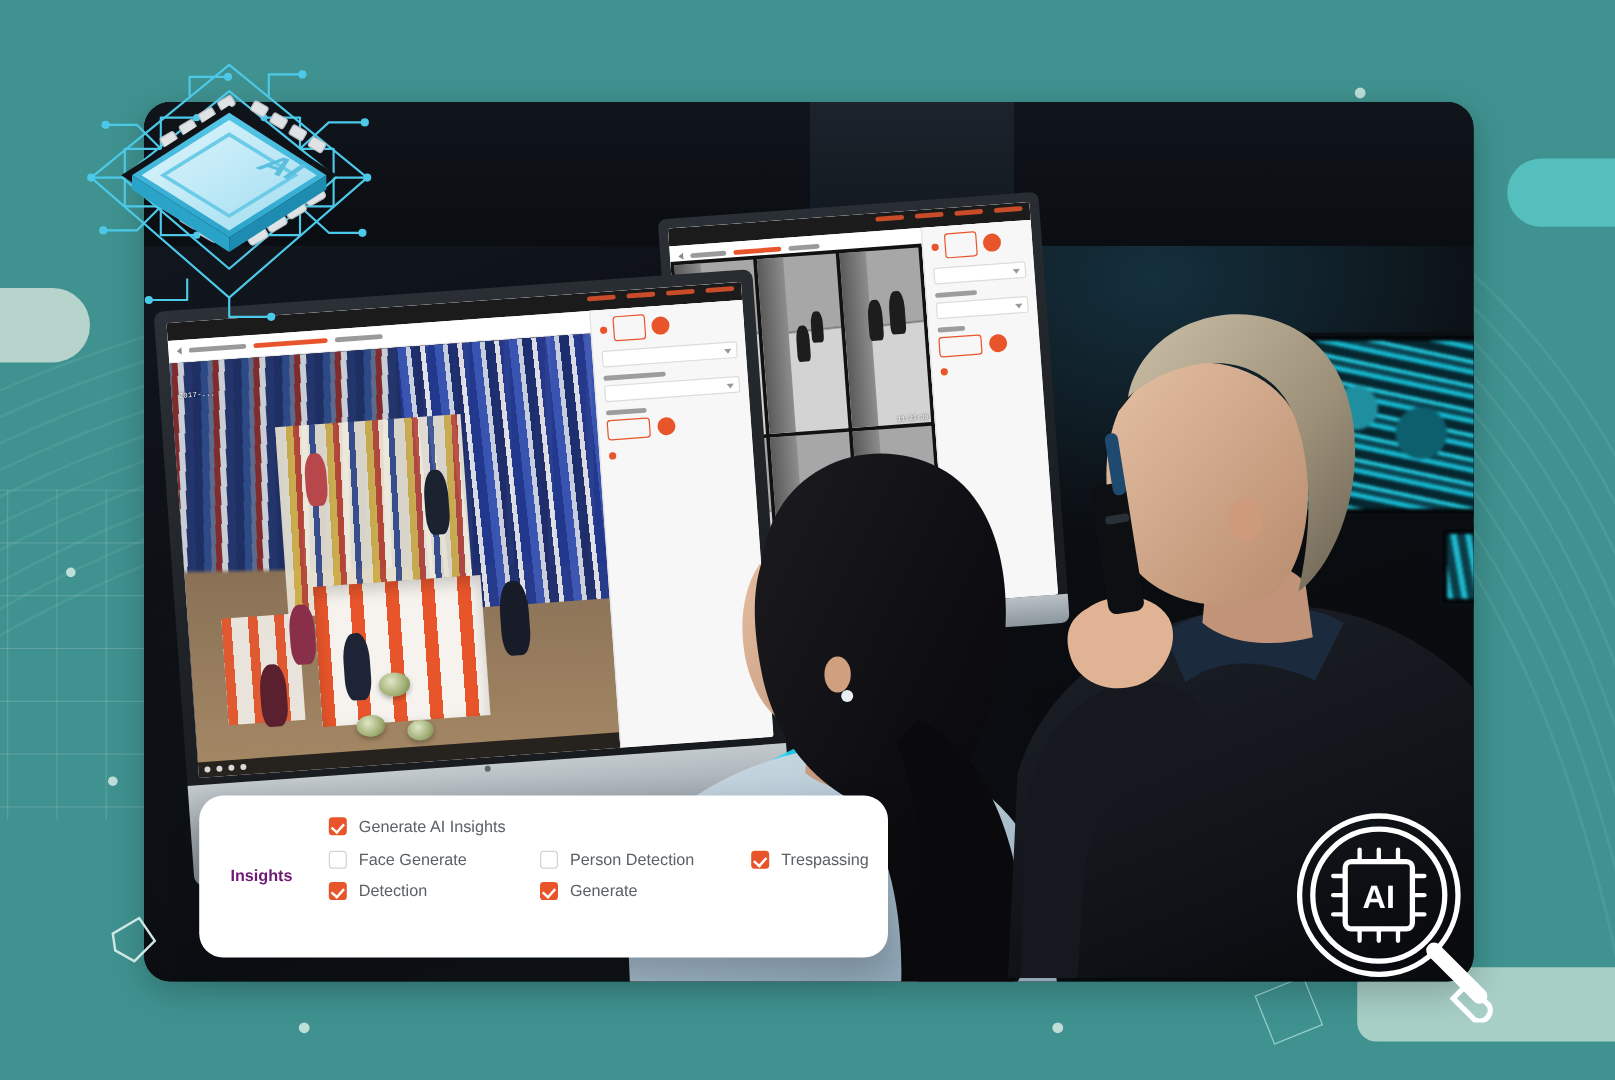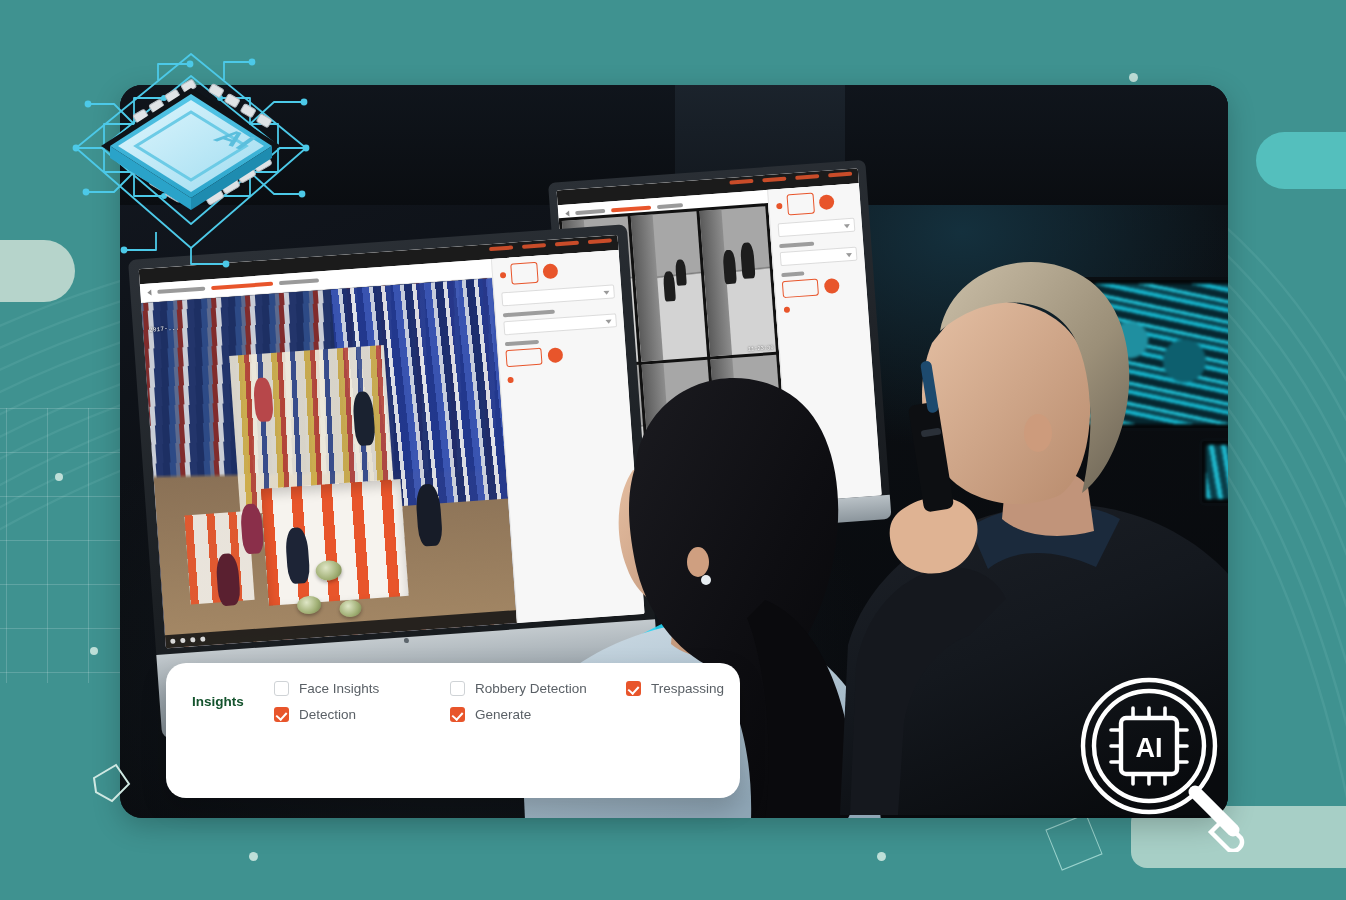--- a/index.html
+++ b/index.html
@@ -390,21 +390,21 @@
     background: #ffffff;
     border-radius: 20px;
     z-index: 10;
     box-shadow: 0 10px 26px rgba(0,0,0,.20);
     padding: 18px 24px 16px 26px;
   }
   .card-top { display: flex; align-items: center; margin-left: 82px; margin-bottom: 13px; }
   .card-body { display: flex; align-items: flex-start; }
   .card-label {
     width: 82px; flex: 0 0 82px;
-    font-size: 13.5px; font-weight: bold; color: #14532d;
+    font-size: 13.5px; font-weight: bold; color: #701a75;
     padding-top: 13px;
   }
   .opt-grid {
     flex: 1 1 auto;
     display: grid;
     grid-template-columns: 176px 176px 1fr;
     row-gap: 11px;
   }
   .opt { display: flex; align-items: center; }
   .cb {
@@ -826,34 +826,38 @@
     </g>
     <text x="78" y="85" text-anchor="middle" fill="#ffffff" font-family="Liberation Sans, sans-serif" font-size="27" font-weight="bold">AI</text>
   </svg>
 
   <svg class="pent" viewBox="0 0 42 42">
     <path d="M4 16 L 26 3 L 39 22 L 22 39 L 6 30 Z" fill="none" stroke="#cfe8e2" stroke-width="2"></path>
   </svg>
 
   <div class="card">
 
+    <div class="card-top">
+      <span class="cb on"></span>
+      <span class="opt-txt strong">Generate AI Insights</span>
+    </div>
 
     <div class="card-body">
       <div class="card-label">Insights</div>
 
       <div class="opt-grid">
 
         <div class="opt">
           <span class="cb off"></span>
-          <span class="opt-txt">Face Insights</span>
+          <span class="opt-txt">Face Generate</span>
         </div>
 
         <div class="opt">
           <span class="cb off"></span>
-          <span class="opt-txt">Robbery Detection</span>
+          <span class="opt-txt">Person Detection</span>
         </div>
 
         <div class="opt">
           <span class="cb on"></span>
           <span class="opt-txt">Trespassing</span>
         </div>
 
         <div class="opt">
           <span class="cb on"></span>
           <span class="opt-txt">Detection</span>

